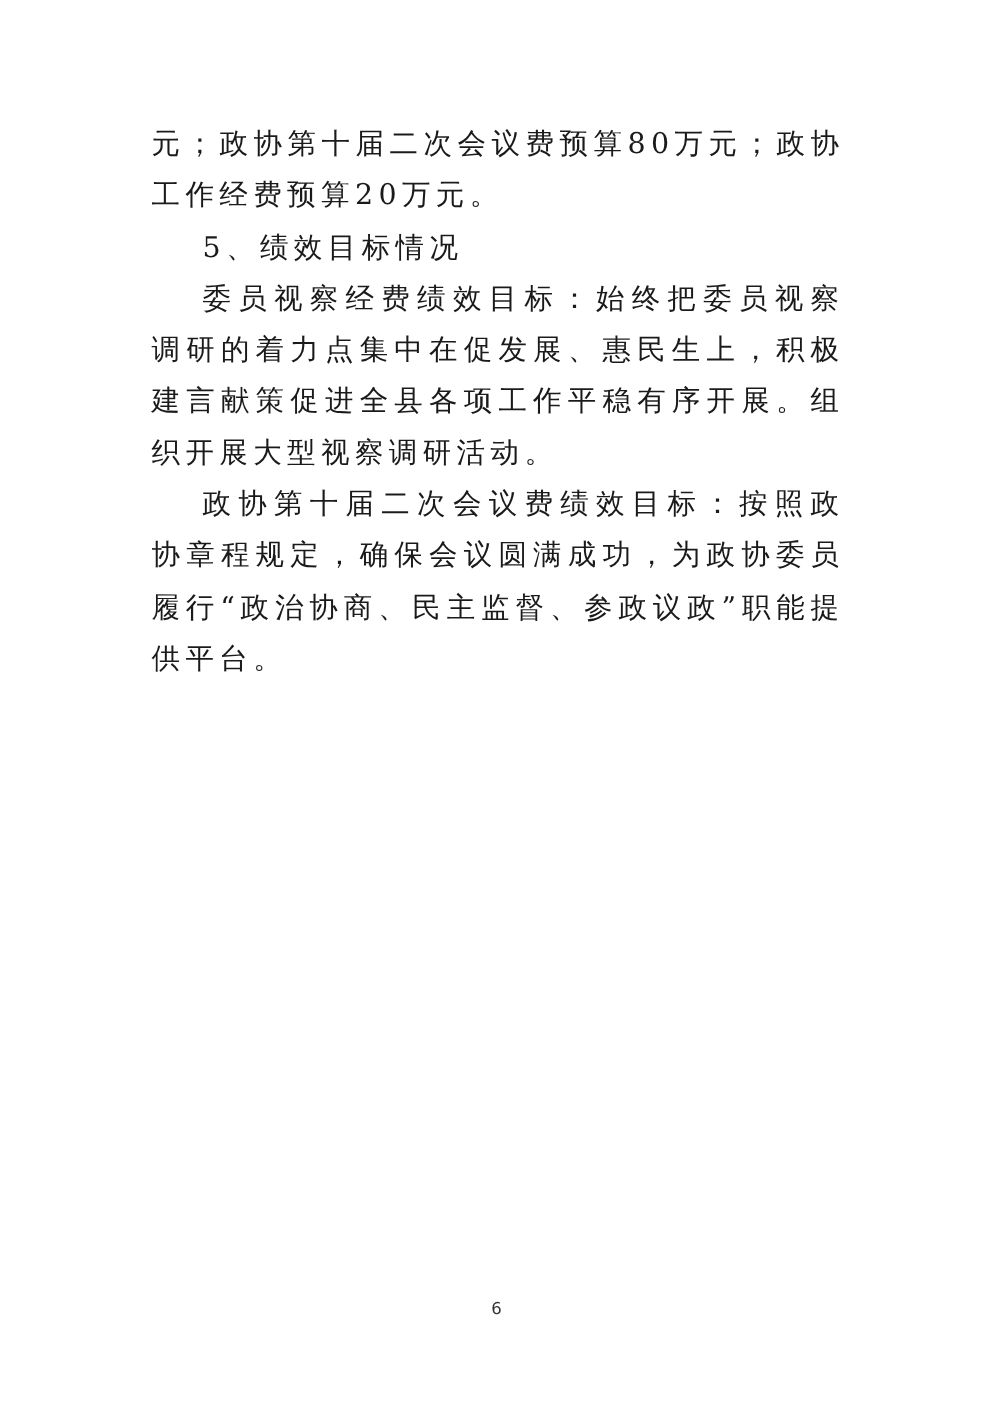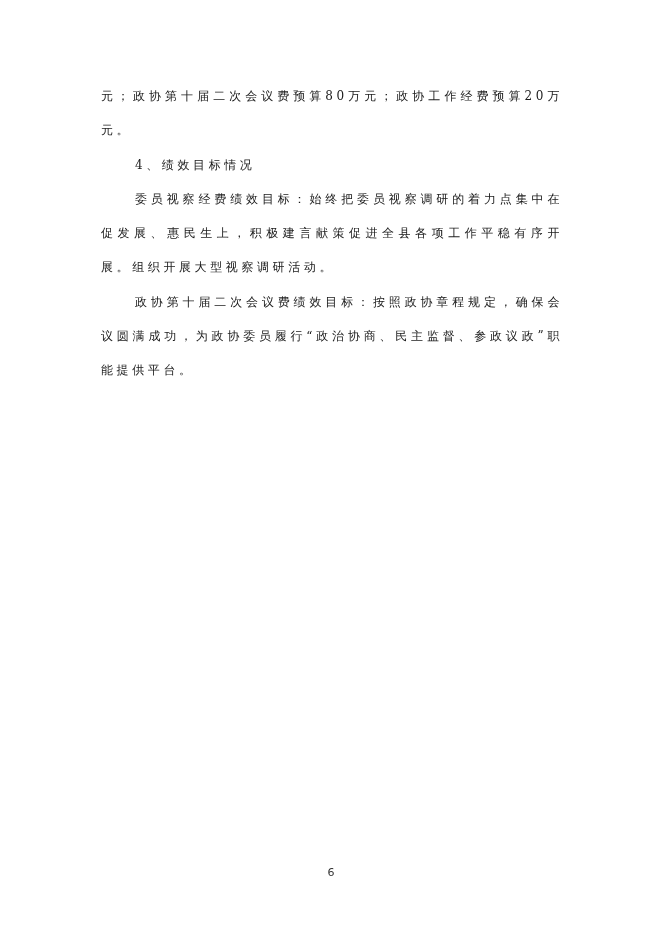--- a/index.html
+++ b/index.html
@@ -16,21 +16,21 @@
       color: #1a1a1a;
     }
     .page {
       position: absolute;
       left: 101px;
       top: 79px;
       width: 462px;
     }
     .para {
       margin: 0;
-      font-size: 12px;
+      font-size: 19px;
       line-height: 34.3px;
       letter-spacing: 3.6px;
       text-align: justify;
       text-align-last: left;
       word-break: break-all;
     }
     .para.indent {
       text-indent: 34px;
     }
     .page-number {
@@ -42,19 +42,19 @@
       font-family: "DejaVu Sans", sans-serif;
       font-size: 11px;
       color: #333;
     }
   </style>
 </head>
 <body>
 
 <div class="page">
   <p class="para">元；政协第十届二次会议费预算80万元；政协工作经费预算20万元。</p>
-  <p class="para indent">4、绩效目标情况</p>
+  <p class="para indent">5、绩效目标情况</p>
   <p class="para indent">委员视察经费绩效目标：始终把委员视察调研的着力点集中在促发展、惠民生上，积极建言献策促进全县各项工作平稳有序开展。组织开展大型视察调研活动。</p>
   <p class="para indent">政协第十届二次会议费绩效目标：按照政协章程规定，确保会议圆满成功，为政协委员履行“政治协商、民主监督、参政议政”职能提供平台。</p>
 
 </div>
 
 <div class="page-number">6</div>
 
 </body></html>

